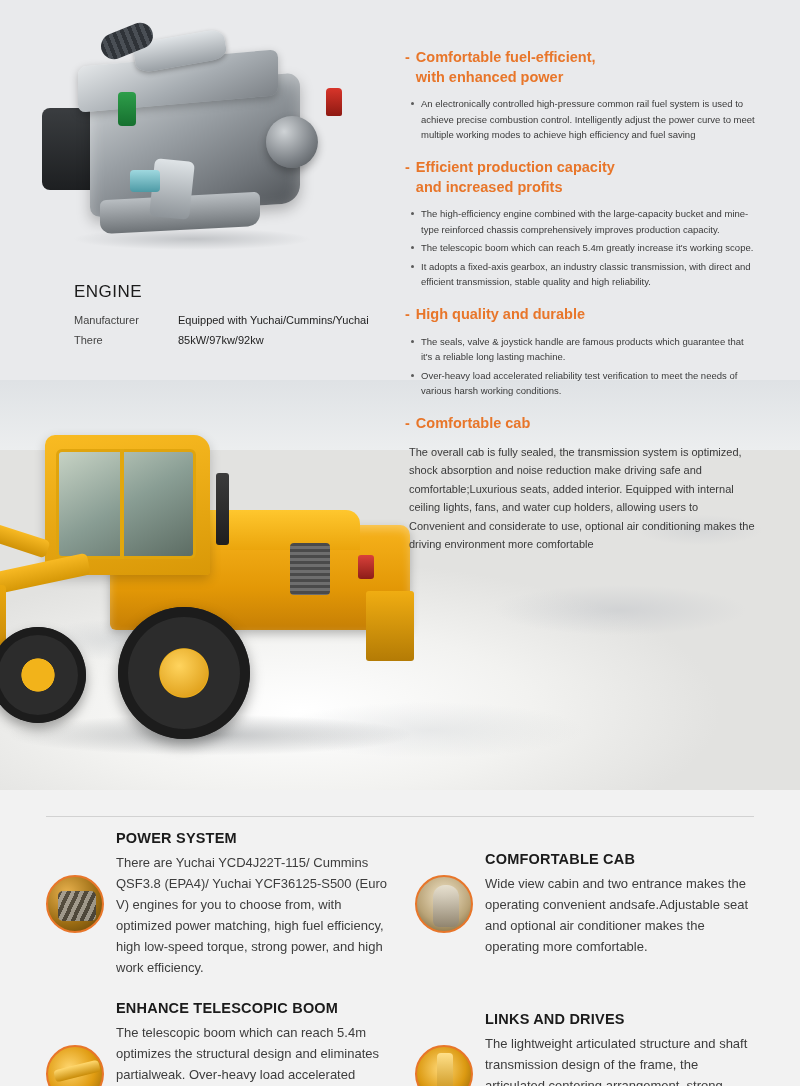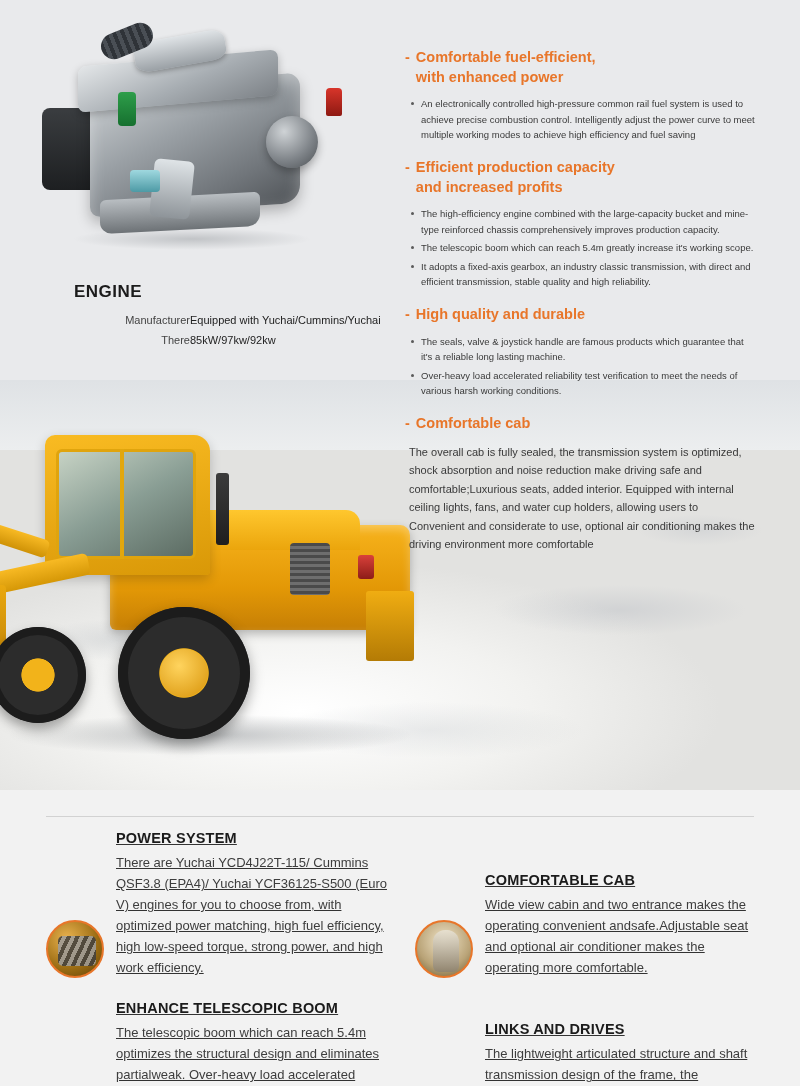--- a/index.html
+++ b/index.html
@@ -119,25 +119,25 @@
     transform: skewY(-3deg);
   }
   .eng-shadow {
     position: absolute; left: 42px; top: 208px; width: 240px; height: 22px;
     background: radial-gradient(ellipse at center, rgba(120,125,130,.35), transparent 70%);
   }
 
   
   .engine-spec { position: absolute; left: 74px; top: 282px; width: 320px; }
   .engine-title {
-    font-size: 17px; font-weight: bold; color: #1b1b1b; letter-spacing: .5px;
+    font-size: 17px; font-weight: normal; color: #1b1b1b; letter-spacing: .5px;
     margin-bottom: 12px;
   }
   .spec-row { display: flex; font-size: 11px; color: #333; margin-bottom: 8px; }
-  .spec-key { width: 116px; color: #444; text-align: right; }
+  .spec-key { width: 104px; color: #444; }
   .spec-val { color: #222; }
 
   
   .loader {
     position: absolute;
     left: -10px; top: 415px;
     width: 450px; height: 360px;
   }
   .ld-body {
     position: absolute; left: 120px; top: 110px; width: 300px; height: 105px;
@@ -272,21 +272,21 @@
   }
   .feature-grid {
     position: absolute; left: 46px; top: 40px;
     width: 710px;
     display: grid;
     grid-template-columns: 1fr 1fr;
     grid-template-rows: auto auto;
     column-gap: 28px;
     row-gap: 22px;
   }
-  .feature { display: flex; align-items: flex-end; text-decoration: underline; }
+  .feature { display: flex; align-items: center; }
   .f-thumb {
     flex: 0 0 auto;
     width: 58px; height: 58px; border-radius: 50%;
     border: 2px solid #e8762a;
     margin-right: 12px;
     overflow: hidden;
     position: relative;
     background: #c98b1e;
   }
   .thumb-a { background: radial-gradient(circle at 35% 30%, #e9b24e, #9a6b12 60%, #5d4008); }

